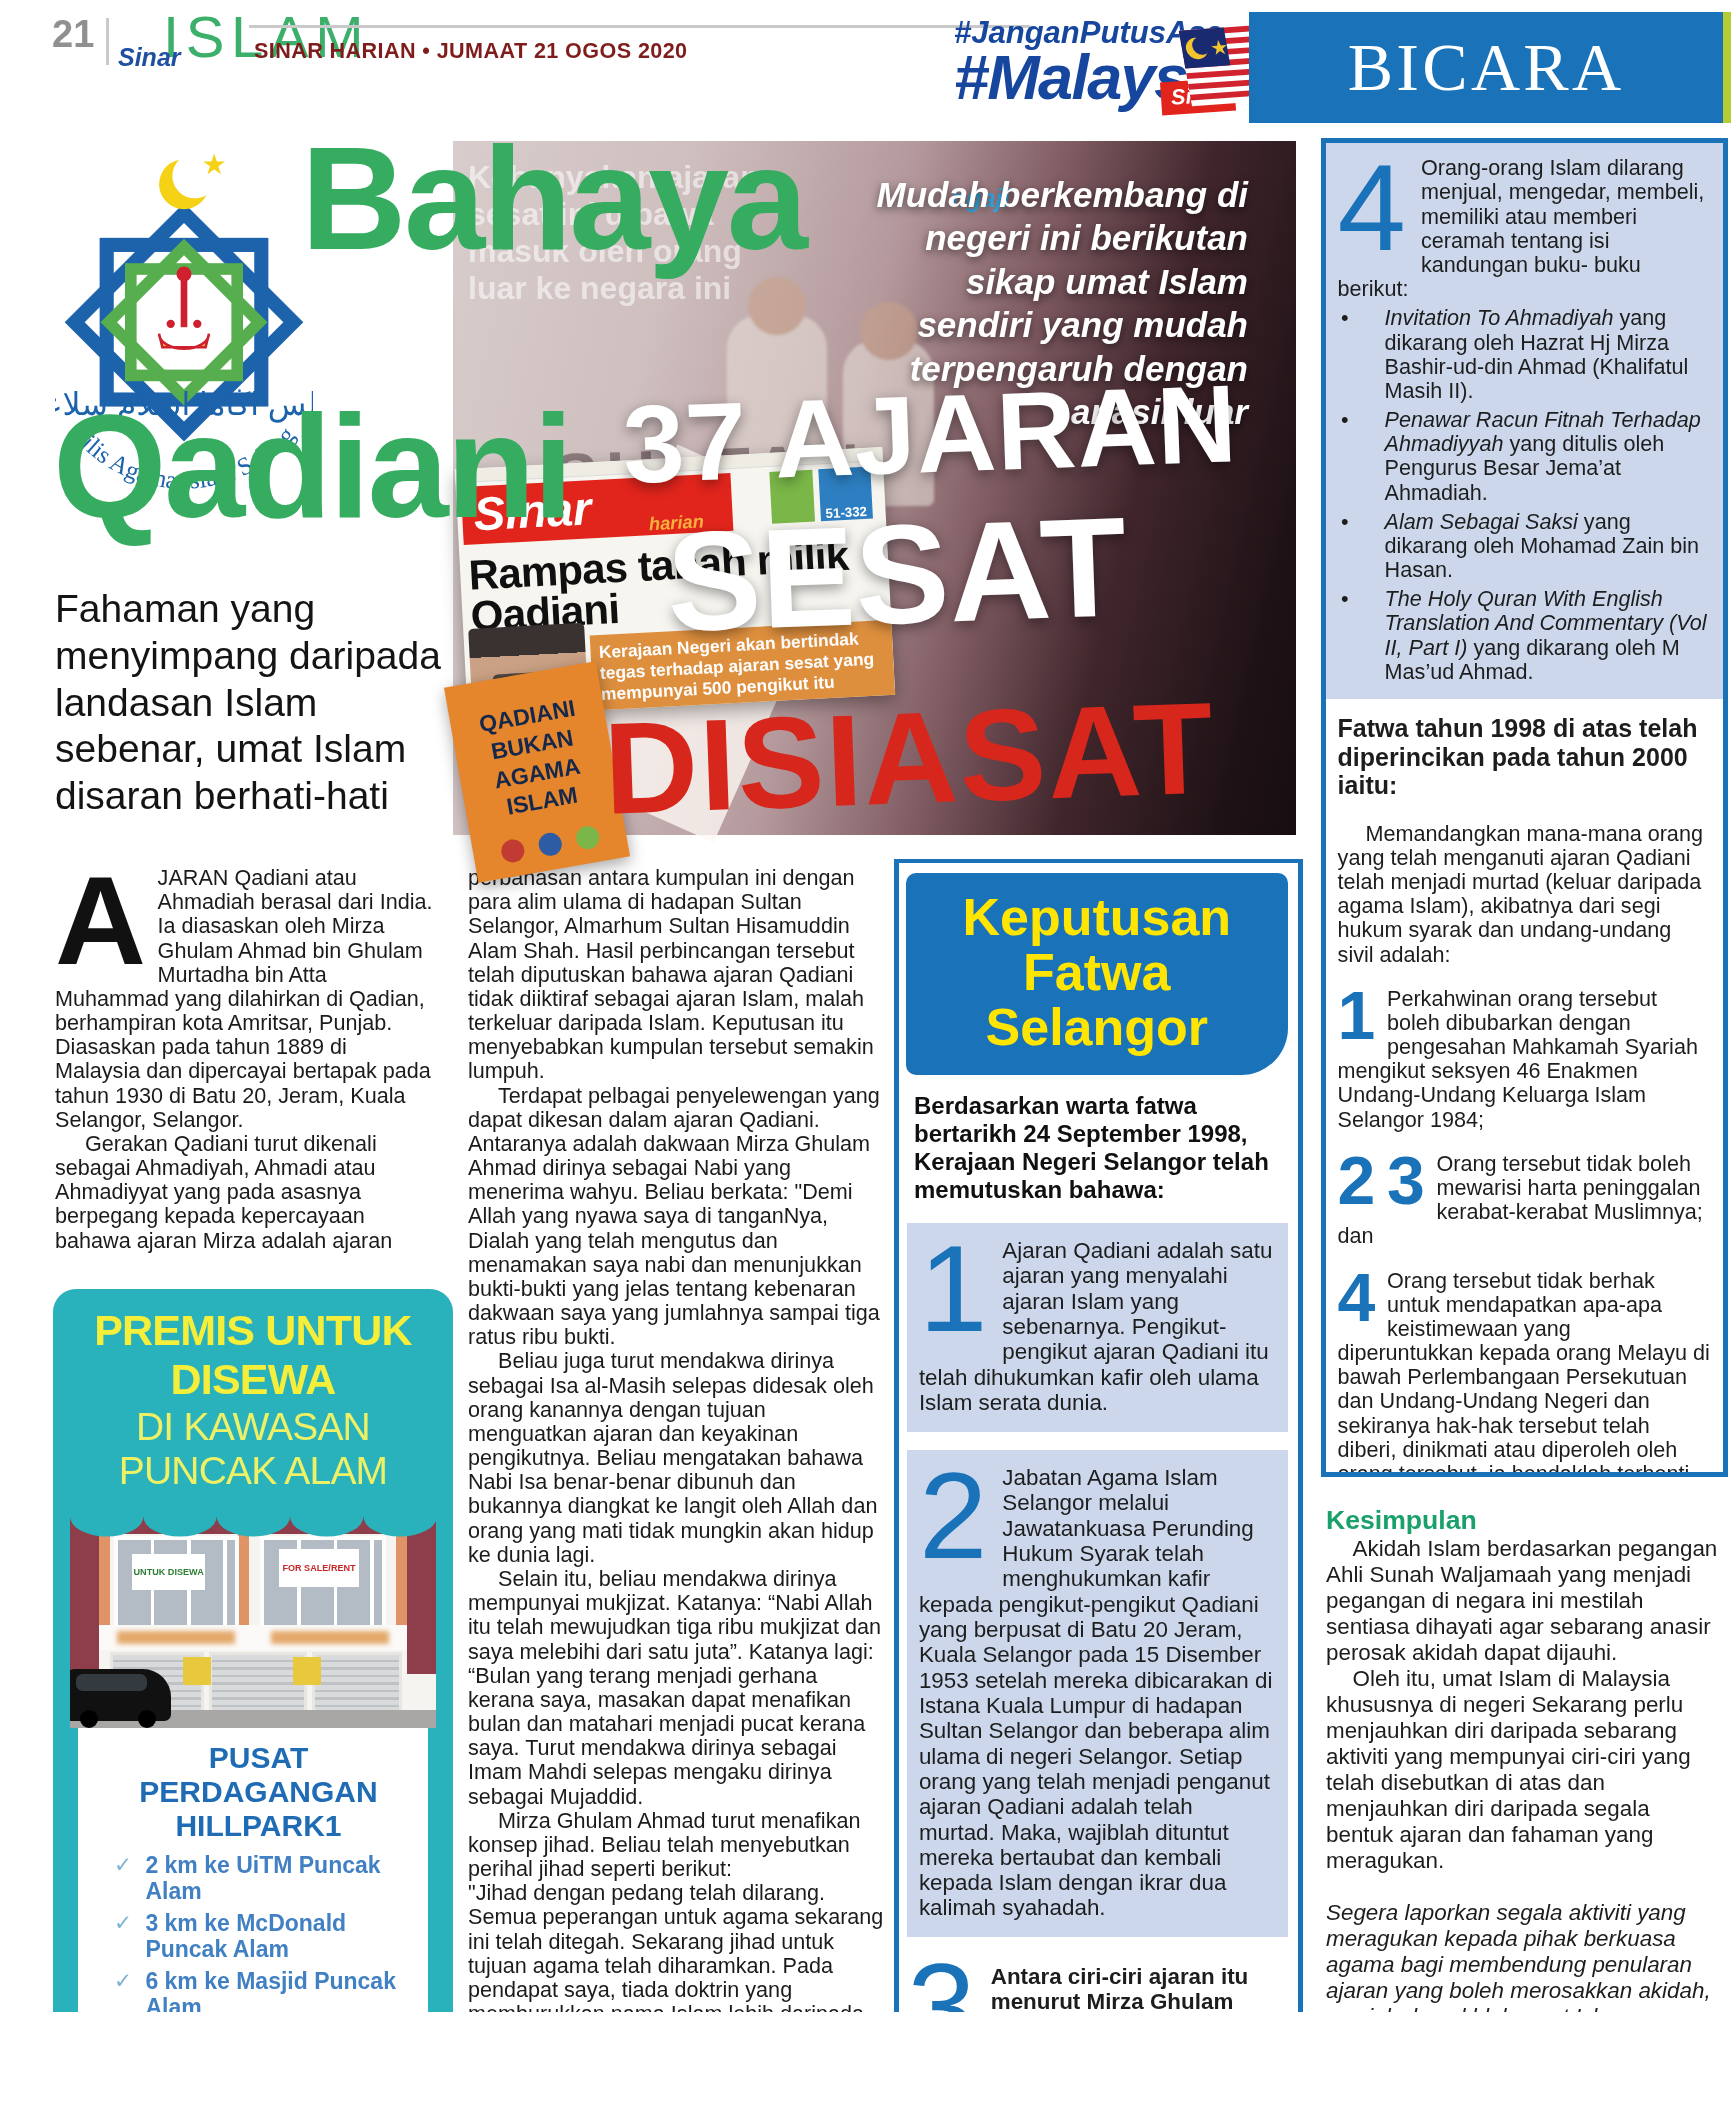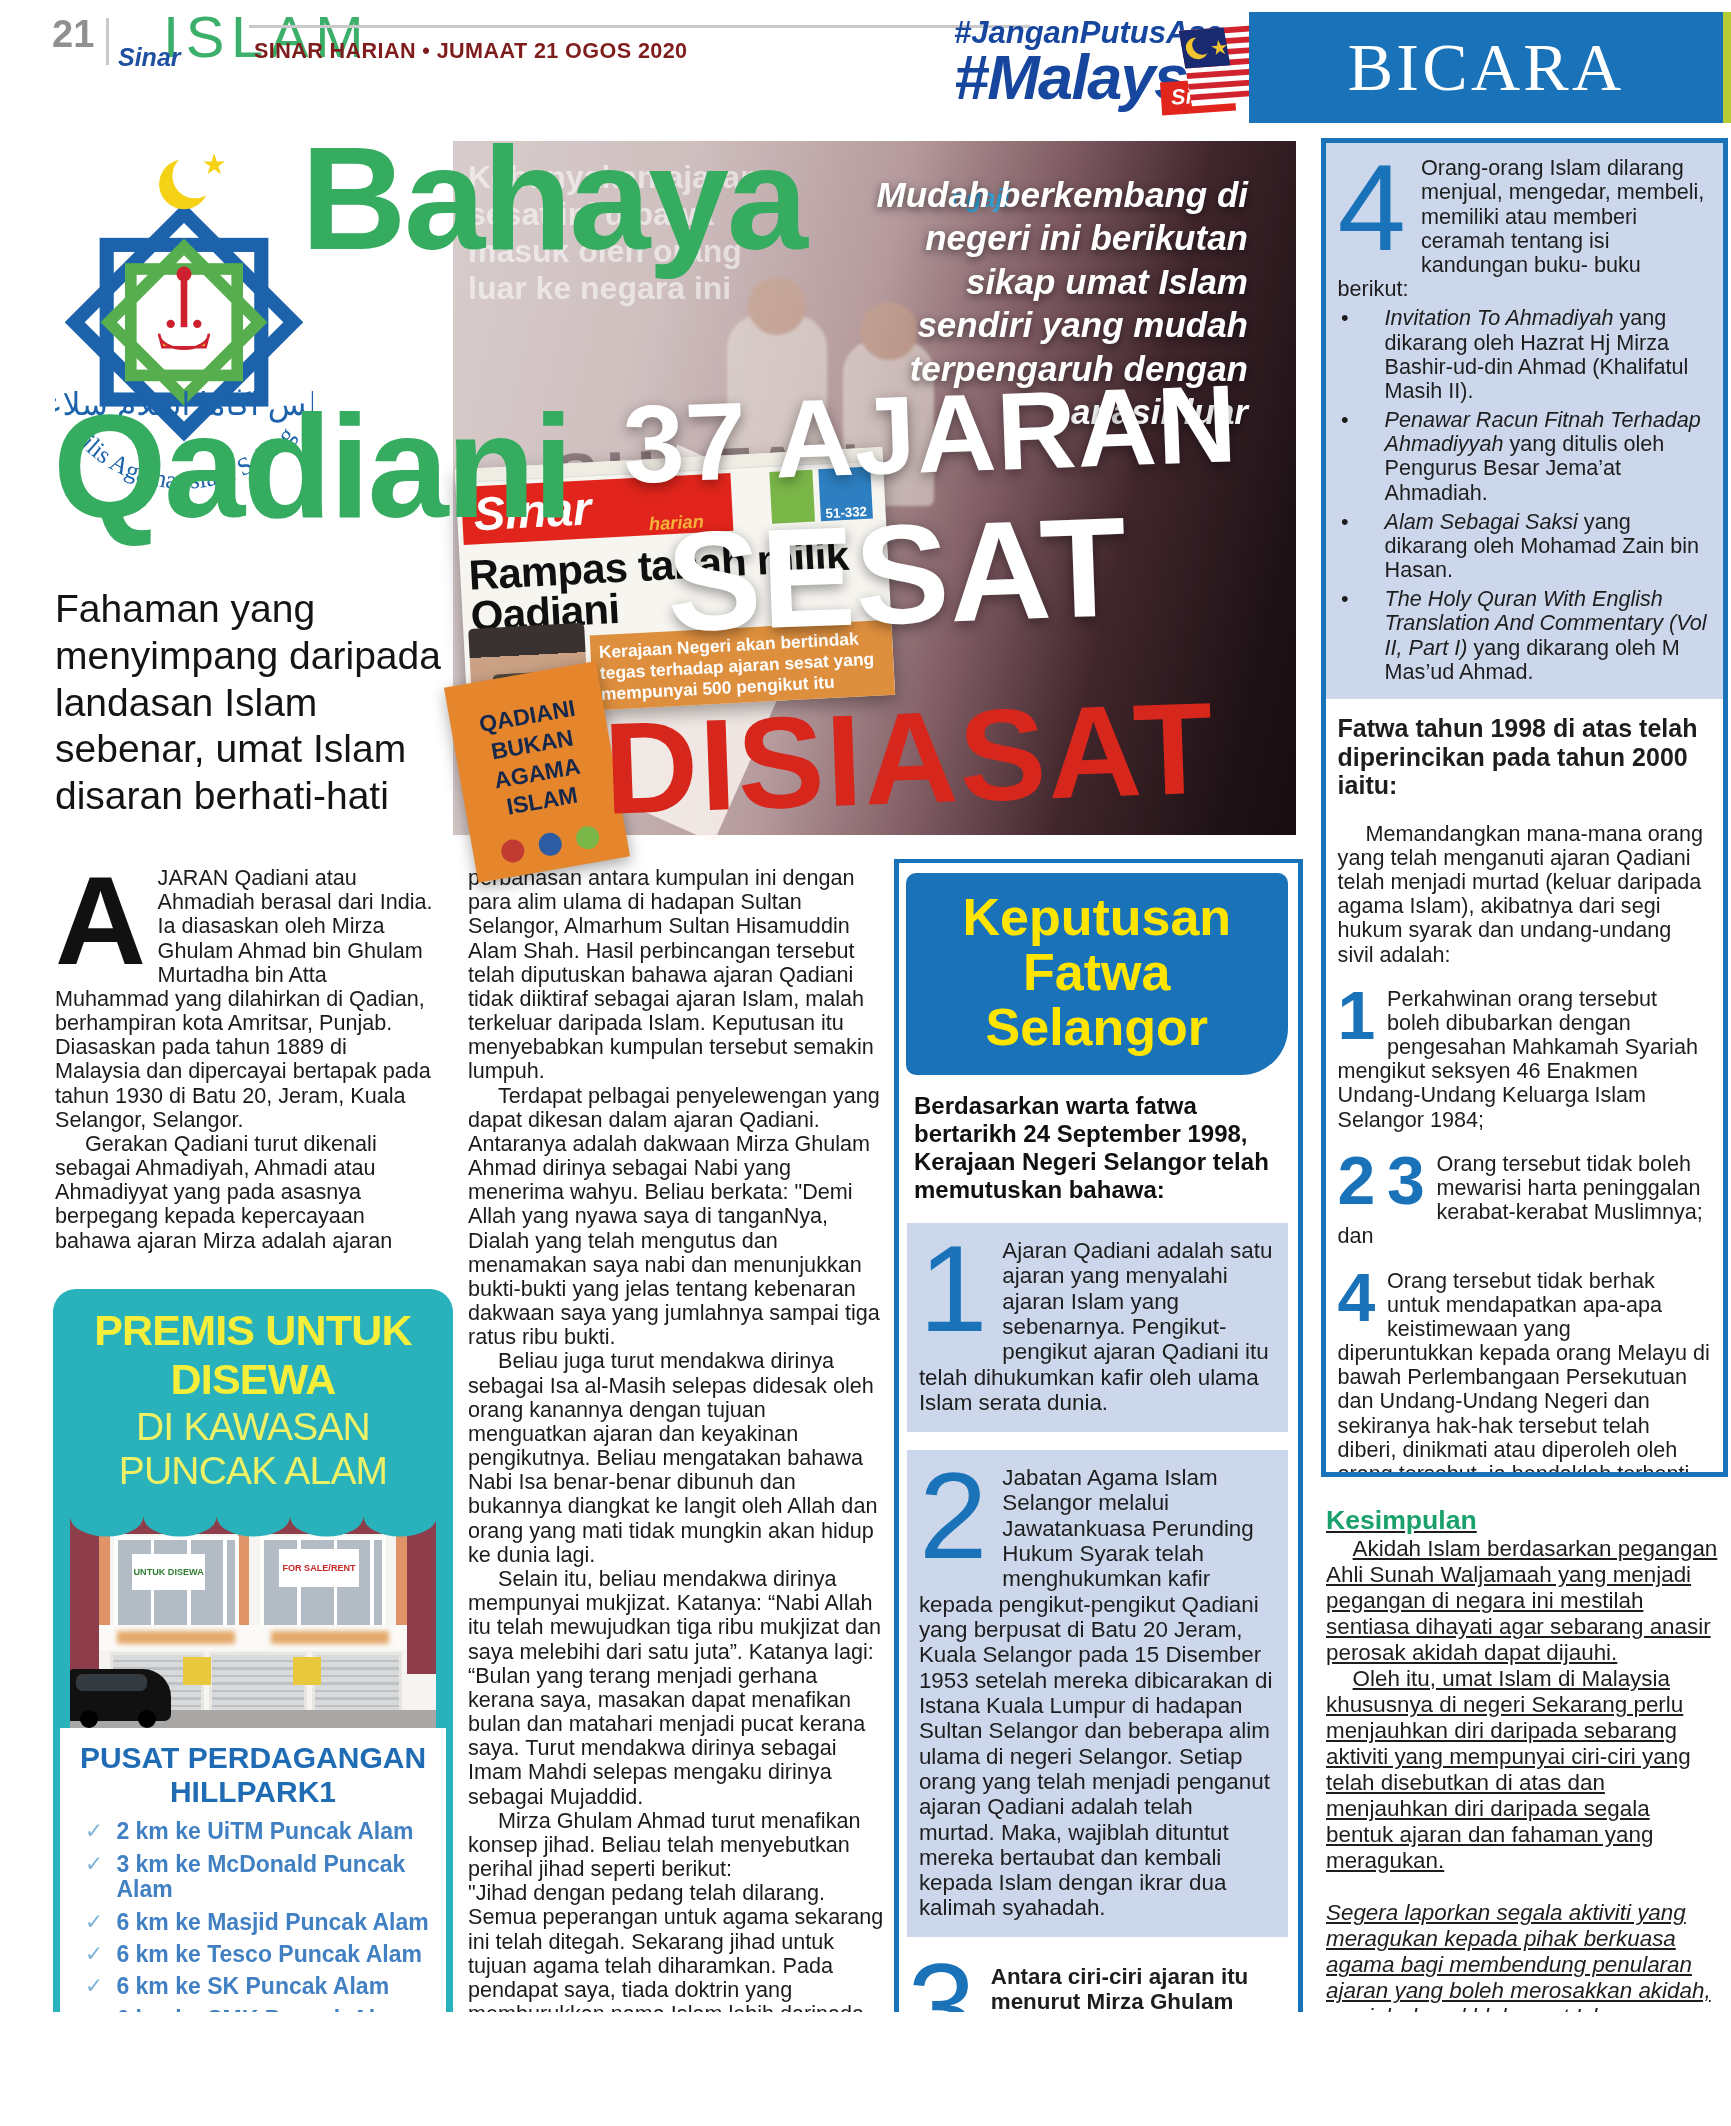--- a/index.html
+++ b/index.html
@@ -90,21 +90,21 @@
   .p4{background:#ccd7ec;padding:13.3px 11.6px 15px 11.6px;font-size:21.6px;line-height:1.12;}
   .books{margin:3.3px 0 0 0;padding:0;list-style:none;}
   .books li{position:relative;padding-left:47px;margin-top:5px;}
   .books li::before{content:"•";position:absolute;left:3.3px;top:0;}
   .books i{font-style:italic;}
   .f98{padding:15px 11.6px 0 11.6px;font-size:21.6px;line-height:1.12;}
   .f98 .hd{font-weight:700;font-size:25px;line-height:1.15;}
   .f98 .intro{margin-top:21.6px;text-indent:28px;}
   .f98 p.pt{margin:20px 0 0 0;}
   .num-sm{float:left;font-size:68px;font-weight:700;color:#1a72b8;line-height:.76;margin:3.3px 11.6px 0 0;}
-  #kesimpulan{font-size:22.4px;line-height:1.16;text-decoration:underline;}
+  #kesimpulan{font-size:22.4px;line-height:1.16;}
   #kesimpulan .hd{color:#19a06b;font-weight:700;font-size:26.6px;}
   #kesimpulan p{margin:0;text-indent:26.6px;}
   #kesimpulan .note{margin-top:26.6px;font-style:italic;text-indent:0;}
   #kesimpulan .src{margin-top:37px;font-style:italic;text-align:right;text-indent:0;}
 
   
   #ad{background:#29b2bc;border-radius:23px;overflow:hidden;display:flex;flex-direction:column;}
   .ad-t1{margin-top:16.6px;text-align:center;color:#f5ee3b;font-weight:700;font-size:43px;letter-spacing:-0.8px;}
   .ad-t2{text-align:center;color:#eef066;font-weight:400;font-size:39px;margin-top:1.7px;letter-spacing:-0.8px;}
   .ad-photo{margin:11.6px 16.6px 0;height:223px;position:relative;background:#f6f4f1;overflow:hidden;}
@@ -118,21 +118,21 @@
   .ph-bar{position:absolute;top:25%;height:50%;background:#e09b53;filter:blur(2.5px);opacity:.85;}
   .ph-shutter{position:absolute;top:66%;height:26%;border:3.3px solid #e8e6e1;
               background:repeating-linear-gradient(180deg,#d8dadb 0 5px,#bfc2c4 5px 7.5px);}
   .ph-ysign{position:absolute;background:#e8c93e;width:28px;height:28px;top:68%;}
   .ph-road{position:absolute;left:0;bottom:0;width:100%;height:8%;background:#a8a7a5;}
   .ph-car{position:absolute;left:-5px;bottom:6.6px;width:106px;height:52px;background:#111;
           border-radius:10px 28px 6.6px 6.6px;}
   .ph-car::before{content:"";position:absolute;left:11.6px;top:5px;width:71px;height:16.6px;background:#333b41;border-radius:6.6px;}
   .ph-car::after{content:"";position:absolute;left:15px;bottom:-6.6px;width:18.3px;height:18.3px;border-radius:50%;
                  background:#000;box-shadow:58px 0 0 #000;}
-  .ad-white{margin:0 7px;background:#fff;flex:1;overflow:hidden;}
+  .ad-white{margin:0 25px;background:#fff;flex:1;overflow:hidden;padding-left:11px;}
   .ad-name{margin-top:13.3px;text-align:center;font-weight:700;font-size:30px;color:#1f6cb5;}
   .ad-list{margin:10px 0 0 25px;}
   .ad-li{display:flex;font-weight:700;color:#4180c2;font-size:23px;line-height:1.12;margin-top:6.6px;}
   .chk{color:#7fb3d5;margin-right:13.3px;font-size:21.6px;font-weight:400;}
   .ad-info{height:60px;display:flex;align-items:center;justify-content:center;gap:10px;color:#fff;font-size:27.4px;}
   .ad-info b{font-weight:700;}
 
   
   .soc{display:flex;align-items:center;gap:15px;}
   .soc .lbl{font-weight:700;font-size:29px;color:#000;}

